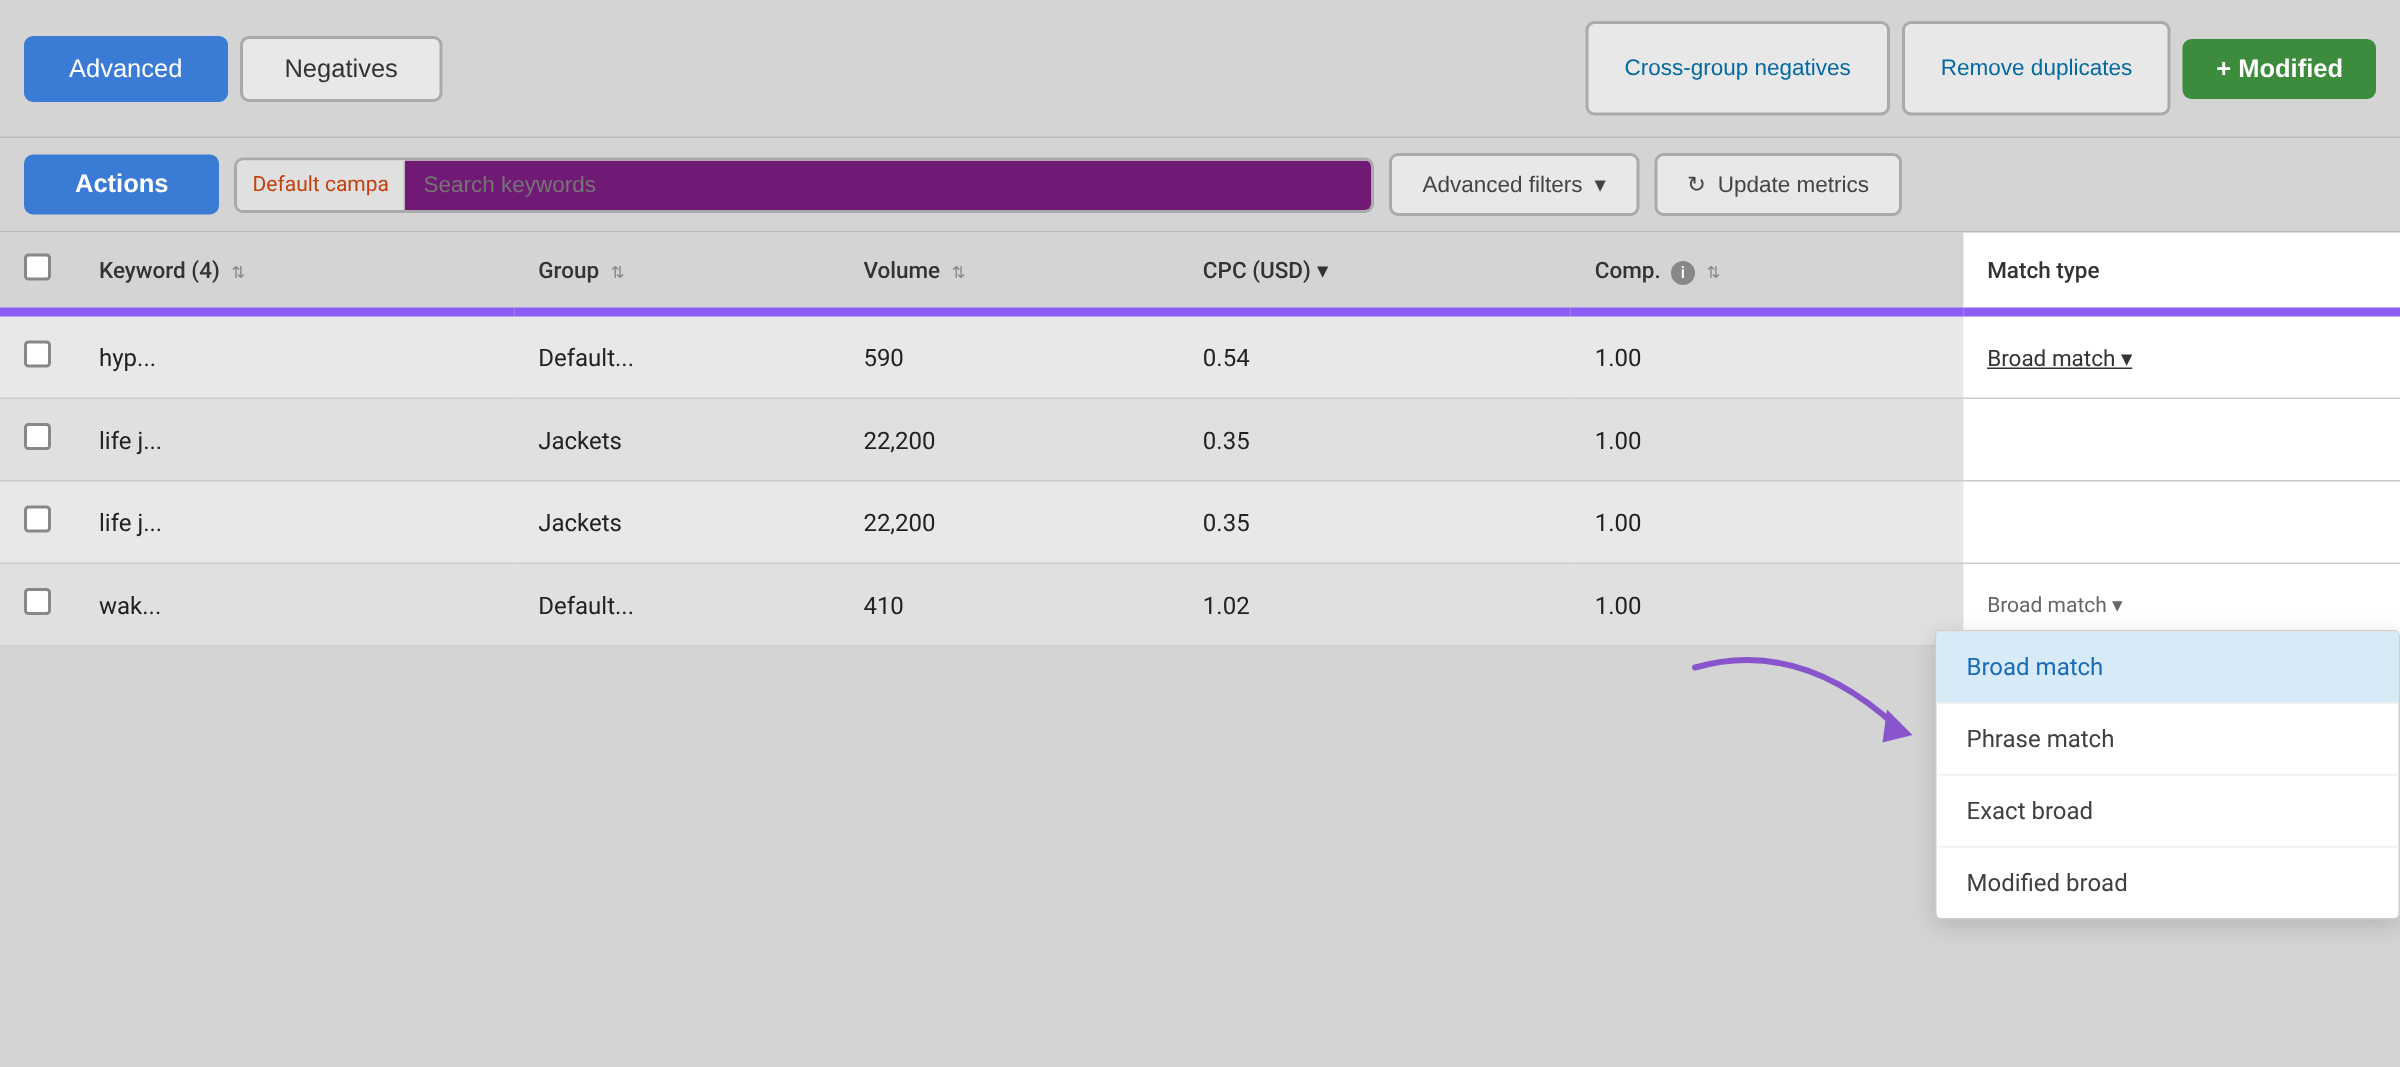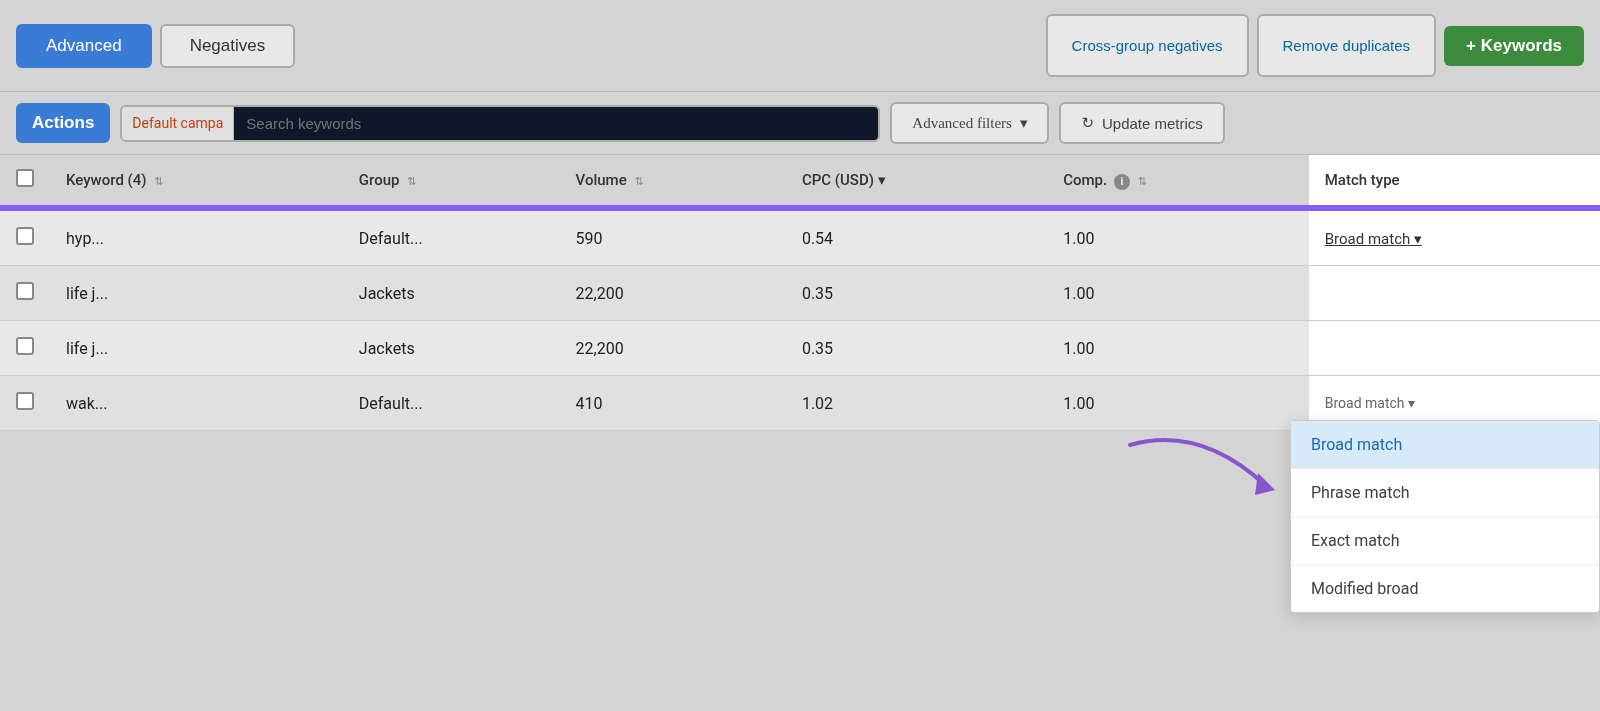--- a/index.html
+++ b/index.html
@@ -76,21 +76,21 @@
     .toolbar-row {
       background: #d4d4d4;
       padding: 10px 16px;
       display: flex;
       align-items: center;
       gap: 10px;
       border-bottom: 1px solid #bbb;
     }
 
     .actions-btn {
-      padding: 10px 16px;
+      padding: 10px 34px;
       background: #3a7bd5;
       color: #fff;
       border: none;
       border-radius: 6px;
       font-size: 17px;
       font-weight: 600;
       cursor: pointer;
     }
 
     .search-container {
@@ -112,35 +112,34 @@
       white-space: nowrap;
     }
 
     .search-input {
       flex: 1;
       border: none;
       outline: none;
       padding: 8px 12px;
       font-size: 15px;
       color: #999;
-      background: #0f172a;
+      background: #701a75;
     }
 
     .advanced-filters-btn {
       padding: 10px 20px;
       border: 2px solid #aaa;
       border-radius: 6px;
       background: #e8e8e8;
       cursor: pointer;
       font-size: 15px;
       color: #444;
       display: flex;
       align-items: center;
       gap: 8px;
-      font-family: Liberation Serif, serif;
     }
 
     .update-metrics-btn {
       padding: 10px 20px;
       border: 2px solid #aaa;
       border-radius: 6px;
       background: #e8e8e8;
       cursor: pointer;
       font-size: 15px;
       color: #444;
@@ -303,21 +302,21 @@
 <body>
 
 <div class="page-wrapper">
 
   <div class="top-bar">
     <button class="tab-btn active">Advanced</button>
     <button class="tab-btn">Negatives</button>
     <div class="spacer"></div>
     <button class="action-btn">Cross-group negatives</button>
     <button class="action-btn">Remove duplicates</button>
-    <button class="add-keywords-btn">+ Keywords</button>
+    <button class="add-keywords-btn">+ Modified</button>
   </div>
 
   <div class="toolbar-row">
     <button class="actions-btn">Actions</button>
     <div class="search-container">
       <span class="search-campaign-label">Default campa</span>
       <input class="search-input" type="text" placeholder="Search keywords" style="">
     </div>
     <button class="advanced-filters-btn">
       <span>Advanced filters</span>
@@ -411,17 +410,17 @@
       <svg width="160" height="80" viewBox="0 0 160 80" fill="none" xmlns="http://www.w3.org/2000/svg">
         <path d="M10 10 Q80 -10 145 50" stroke="#8855cc" stroke-width="4" fill="none" stroke-linecap="round"></path>
         <polygon points="138,38 155,55 135,60" fill="#8855cc"></polygon>
       </svg>
     </div>
 
     <div class="dropdown-overlay" id="match-type-dropdown">
 
     <div class="dropdown-item selected">Broad match</div>
         <div class="dropdown-item">Phrase match</div>
-        <div class="dropdown-item">Exact match</div>
+        <div class="dropdown-item">Exact broad</div>
         <div class="dropdown-item">Modified broad</div>
       </div>
   </div>
 </div>
 
 </body></html>

